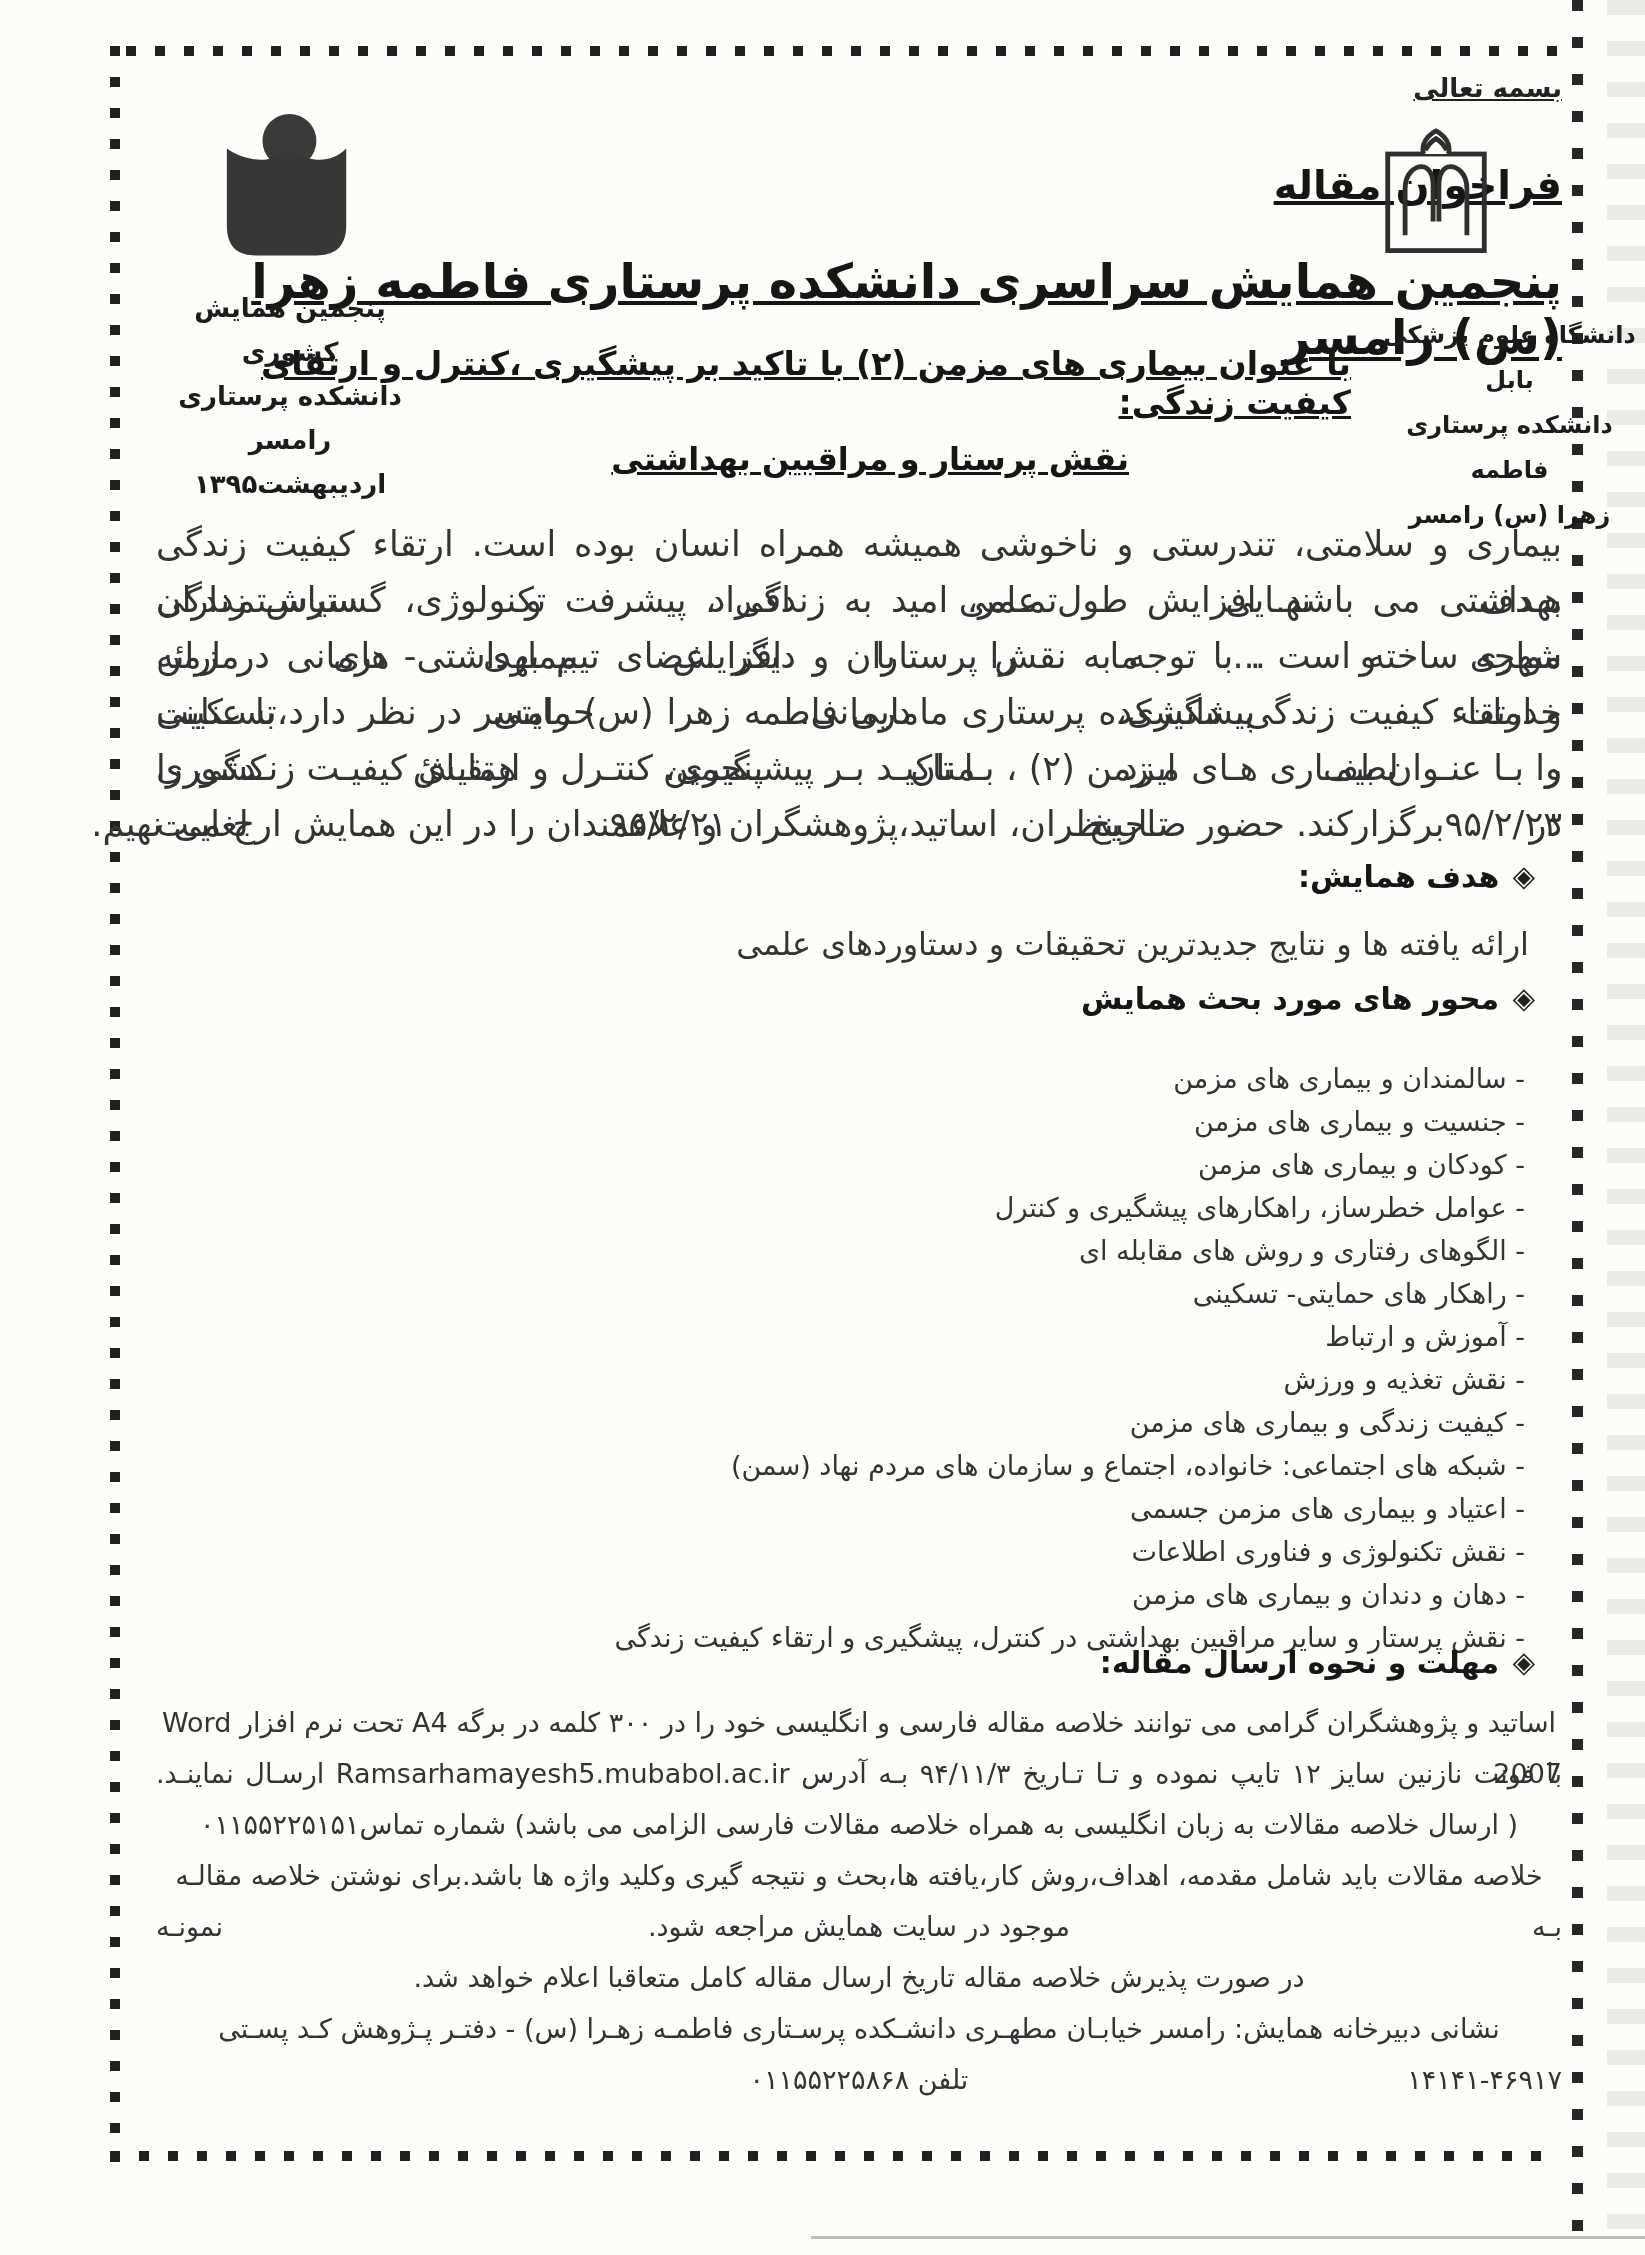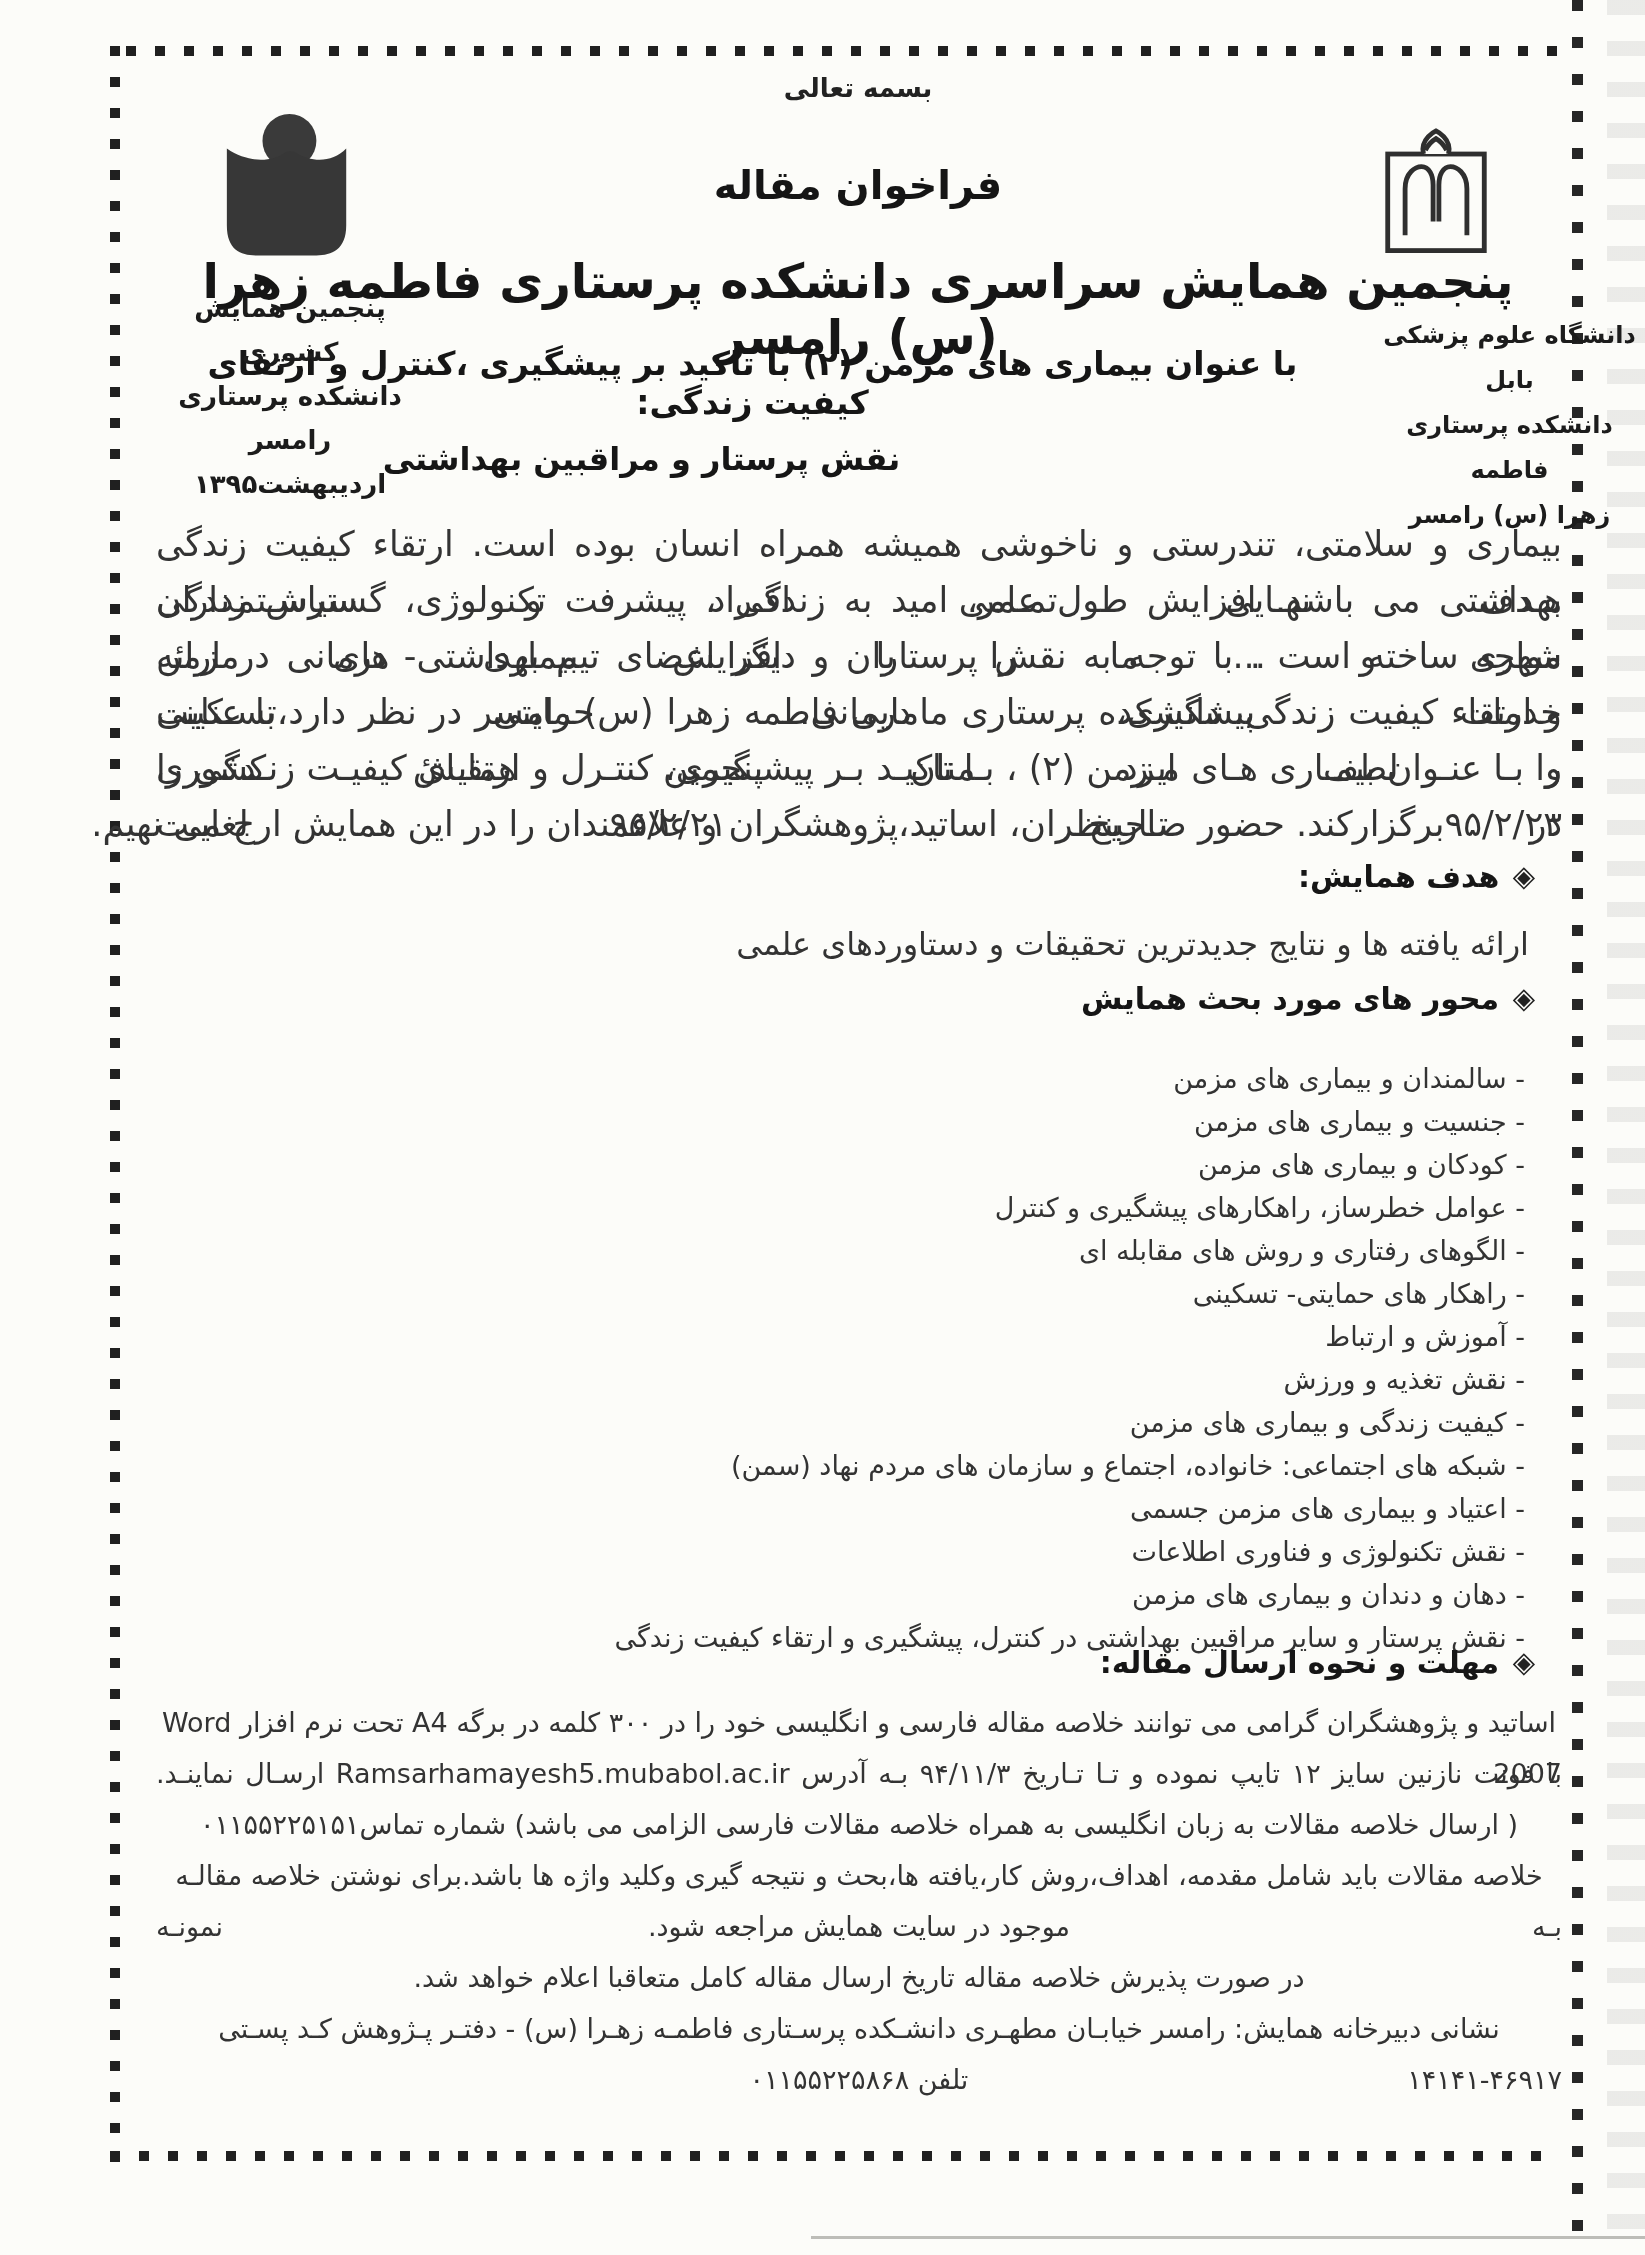--- a/index.html
+++ b/index.html
@@ -15,21 +15,21 @@
   .abs{position:absolute;}
   
   .dots-h{height:9.7px;background-image:repeating-linear-gradient(to right,#202020 0 9.7px,transparent 9.7px 29px);}
   .dots-v{width:9.7px;background-image:repeating-linear-gradient(to bottom,#202020 0 9.7px,transparent 9.7px 31px);}
   .dots-v-right{width:10.6px;background-image:repeating-linear-gradient(to bottom,#262626 0 10.6px,transparent 10.6px 37px);}
   .edge-noise{
     background-image:repeating-linear-gradient(to bottom,rgba(110,110,110,.12) 0 15.4px,rgba(255,255,255,0) 15.4px 41px);
   }
   .scan-shadow{background:#bdbdb8;}
   
-  .centered{text-align:center;}
+  .centered{text-align:right;text-decoration:underline;}
   .besmele{font-size:26px;font-weight:bold;color:#222;}
   .call-title{font-size:40px;font-weight:bold;color:#151515;}
   .headline{font-weight:bold;color:#161616;}
   .h1{font-size:48px;}
   .h2{font-size:33px;}
   .h3{font-size:32px;}
   
   .badge-caption{font-weight:bold;color:#1c1c1c;text-align:center;}
   .badge-caption .bl{display:block;}
   .left-caption{font-size:26px;line-height:44px;}

